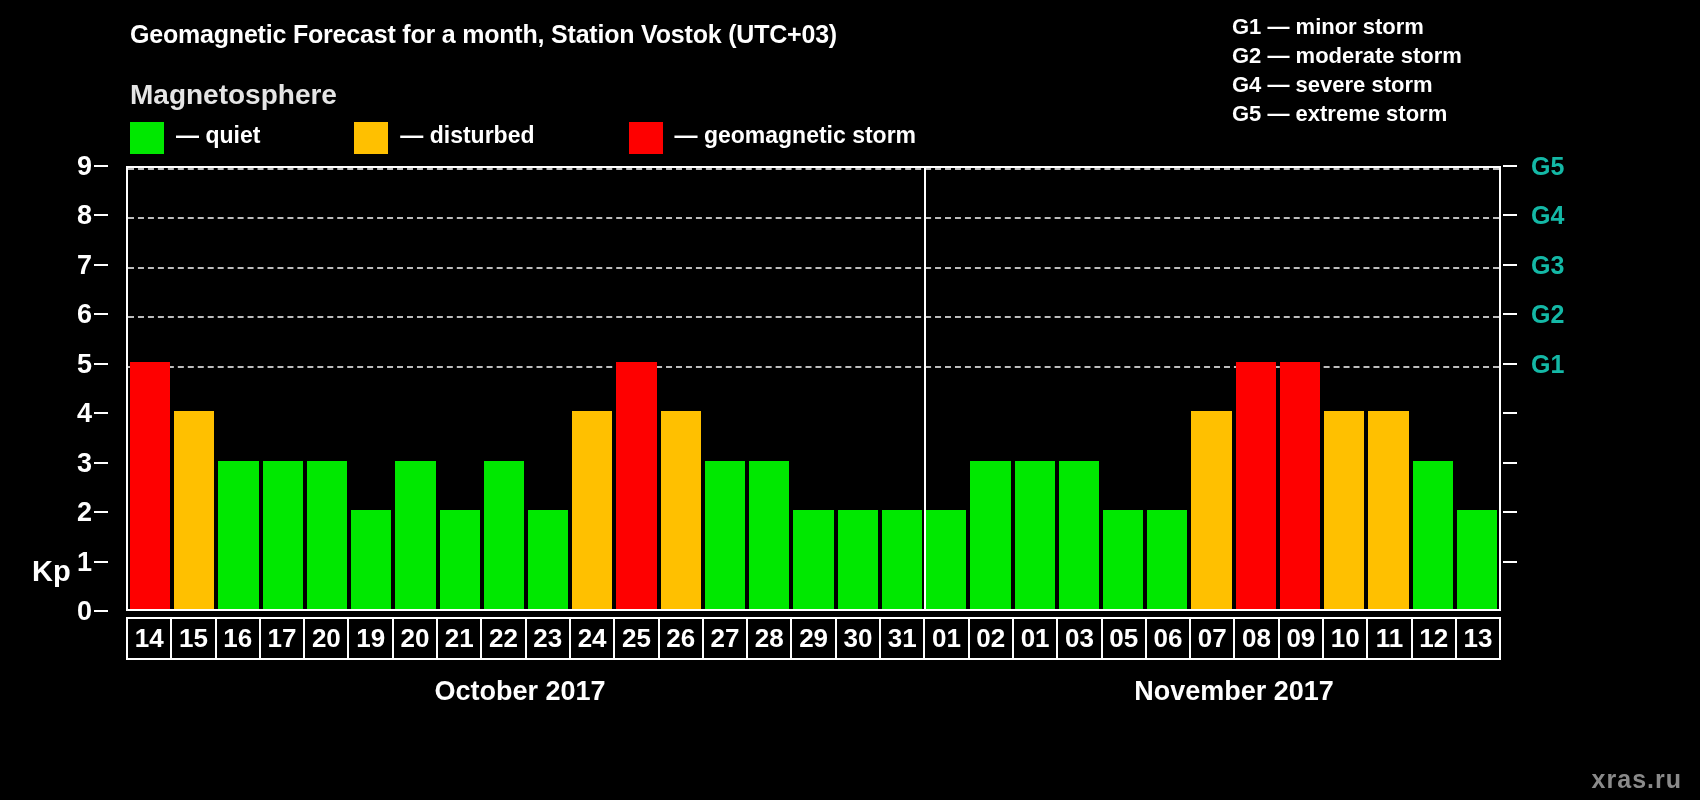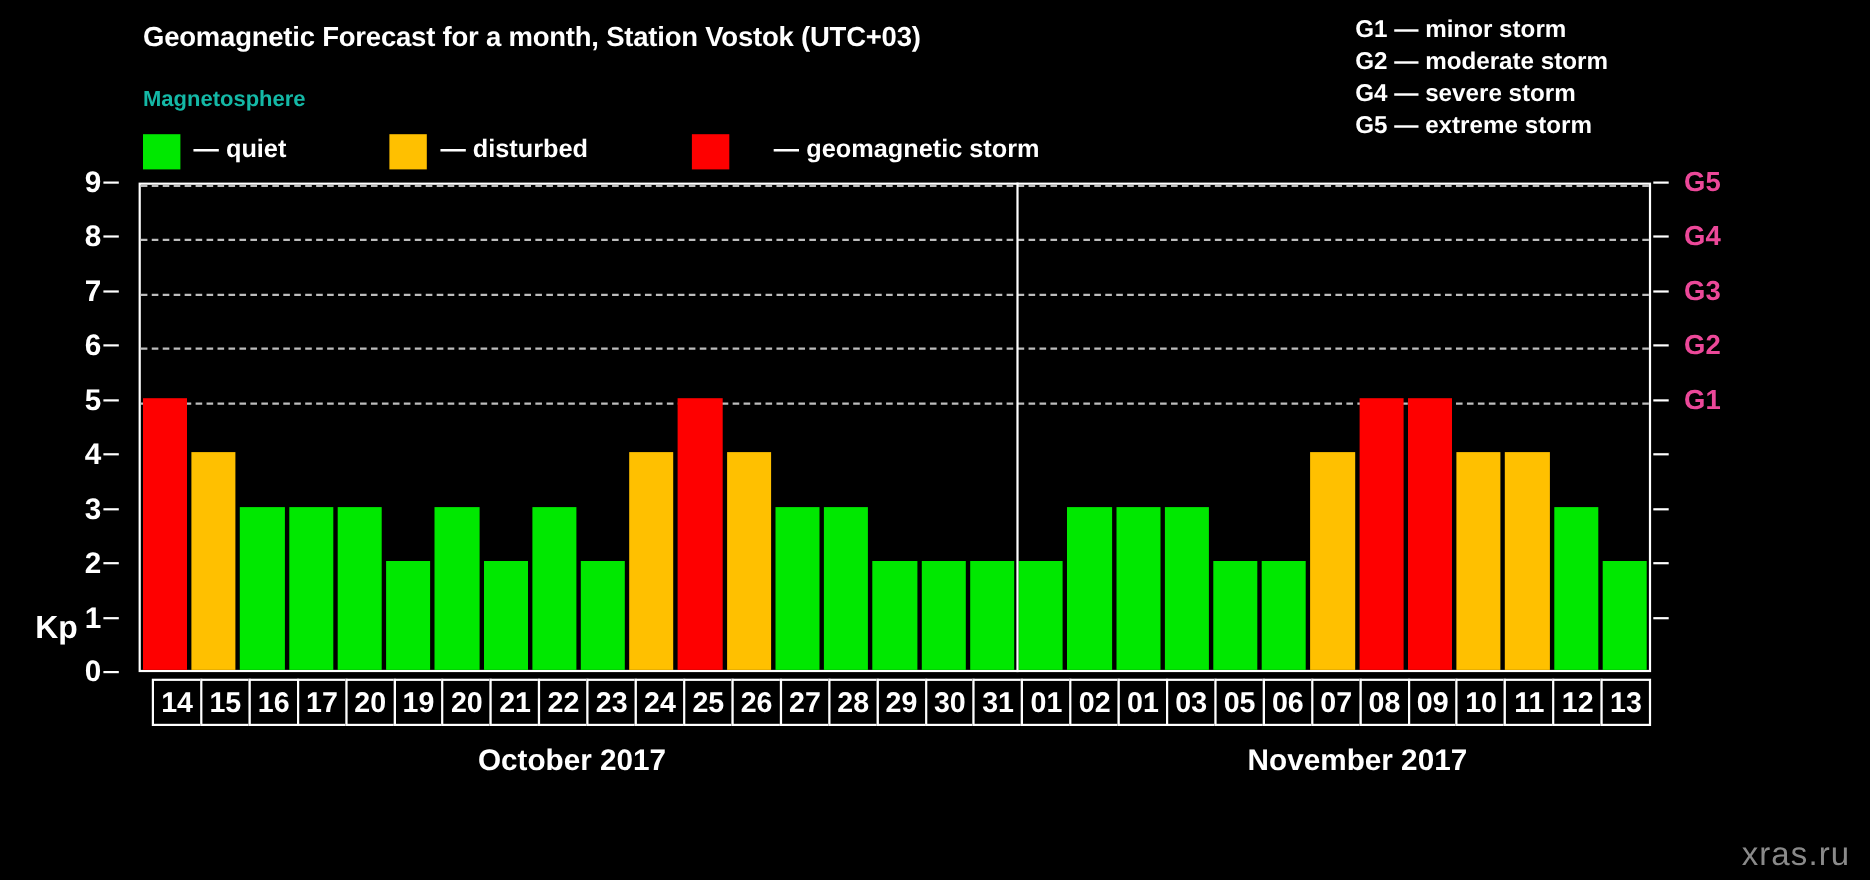--- a/index.html
+++ b/index.html
@@ -24,23 +24,23 @@
     font-size: 25px;
     font-weight: bold;
     color: #ffffff;
     white-space: nowrap;
     letter-spacing: -0.2px;
   }
   #magnetosphere-label {
     position: absolute;
     left: 130px;
     top: 79px;
-    font-size: 20px;
-    font-weight: bold;
-    color: #14b8a6;
+    font-size: 28px;
+    font-weight: bold;
+    color: #e5e5e5;
     white-space: nowrap;
   }
 
   
   #color-legend {
     position: absolute;
     left: 130px;
     top: 122px;
     height: 32px;
     display: flex;
@@ -165,21 +165,21 @@
     top: 166px;
     width: 199px;
     height: 445px;
   }
   .gtick-label {
     position: absolute;
     left: 30px;
     transform: translateY(-50%);
     font-size: 25px;
     font-weight: bold;
-    color: #ec4899;
+    color: #14b8a6;
   }
   .gtick-mark {
     position: absolute;
     left: 2px;
     width: 14px;
     height: 0;
     border-top: 2px solid #ffffff;
     transform: translateY(-1px);
   }
 
@@ -198,38 +198,38 @@
     margin-left: -2px;
     box-sizing: border-box;
     display: flex;
     align-items: center;
     justify-content: center;
     font-size: 26px;
     font-weight: bold;
     color: #ffffff;
     background: #000000;
   }
-  .day-cell:first-child { margin-left: 12px; }
+  .day-cell:first-child { margin-left: 0; }
 
   
   .month-label {
     position: absolute;
     top: 676px;
     font-size: 27px;
     font-weight: bold;
     color: #ffffff;
     white-space: nowrap;
   }
 
   #watermark {
     position: absolute;
     right: 18px;
     bottom: 6px;
-    font-size: 30px;
-    font-weight: normal;
+    font-size: 25px;
+    font-weight: bold;
     color: #8a8a8a;
     letter-spacing: 1px;
   }
 </style>
 </head>
 <body>
 
 <div id="root">
 
   <div id="chart-title">Geomagnetic Forecast for a month, Station Vostok (UTC+03)</div>
@@ -237,21 +237,21 @@
 
   <div id="color-legend">
       <div class="legend-entry">
         <span class="legend-swatch" style="background: rgb(0, 232, 0);"></span>
         <span class="legend-text">— quiet</span>
       </div>
       <div class="legend-entry" style="margin-left: 94px;">
         <span class="legend-swatch" style="background: rgb(255, 192, 0);"></span>
         <span class="legend-text">— disturbed</span>
       </div>
-      <div class="legend-entry" style="margin-left: 94px; gap: 29px;">
+      <div class="legend-entry" style="margin-left: 94px;">
         <span class="legend-swatch" style="background: rgb(254, 0, 0);"></span>
         <span class="legend-text">— geomagnetic storm</span>
       </div>
     </div>
 
   <div id="g-scale-legend">
       <div class="g-scale-line">G1 — minor storm</div>
       <div class="g-scale-line">G2 — moderate storm</div>
       <div class="g-scale-line">G4 — severe storm</div>
       <div class="g-scale-line">G5 — extreme storm</div>

